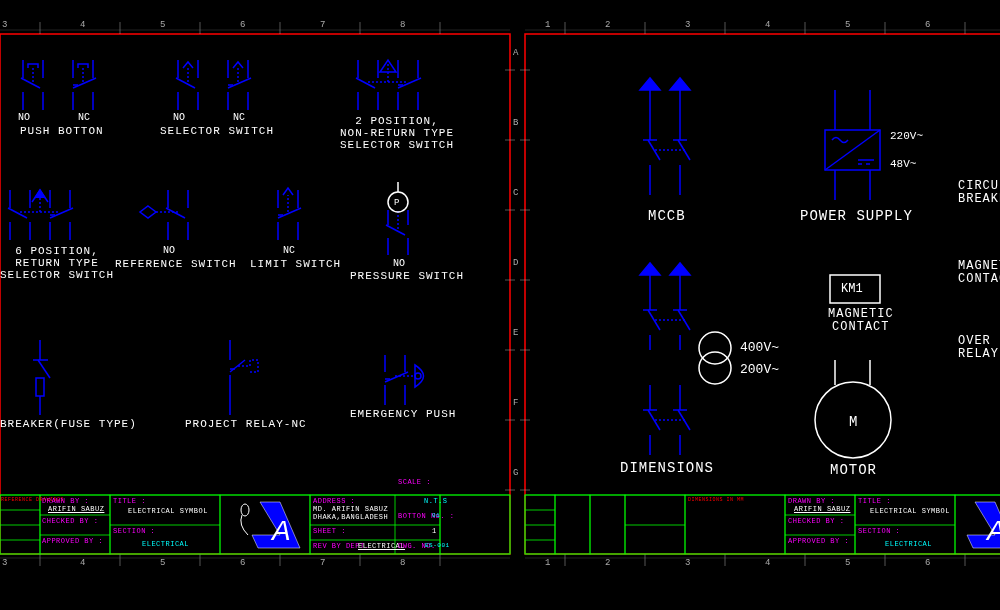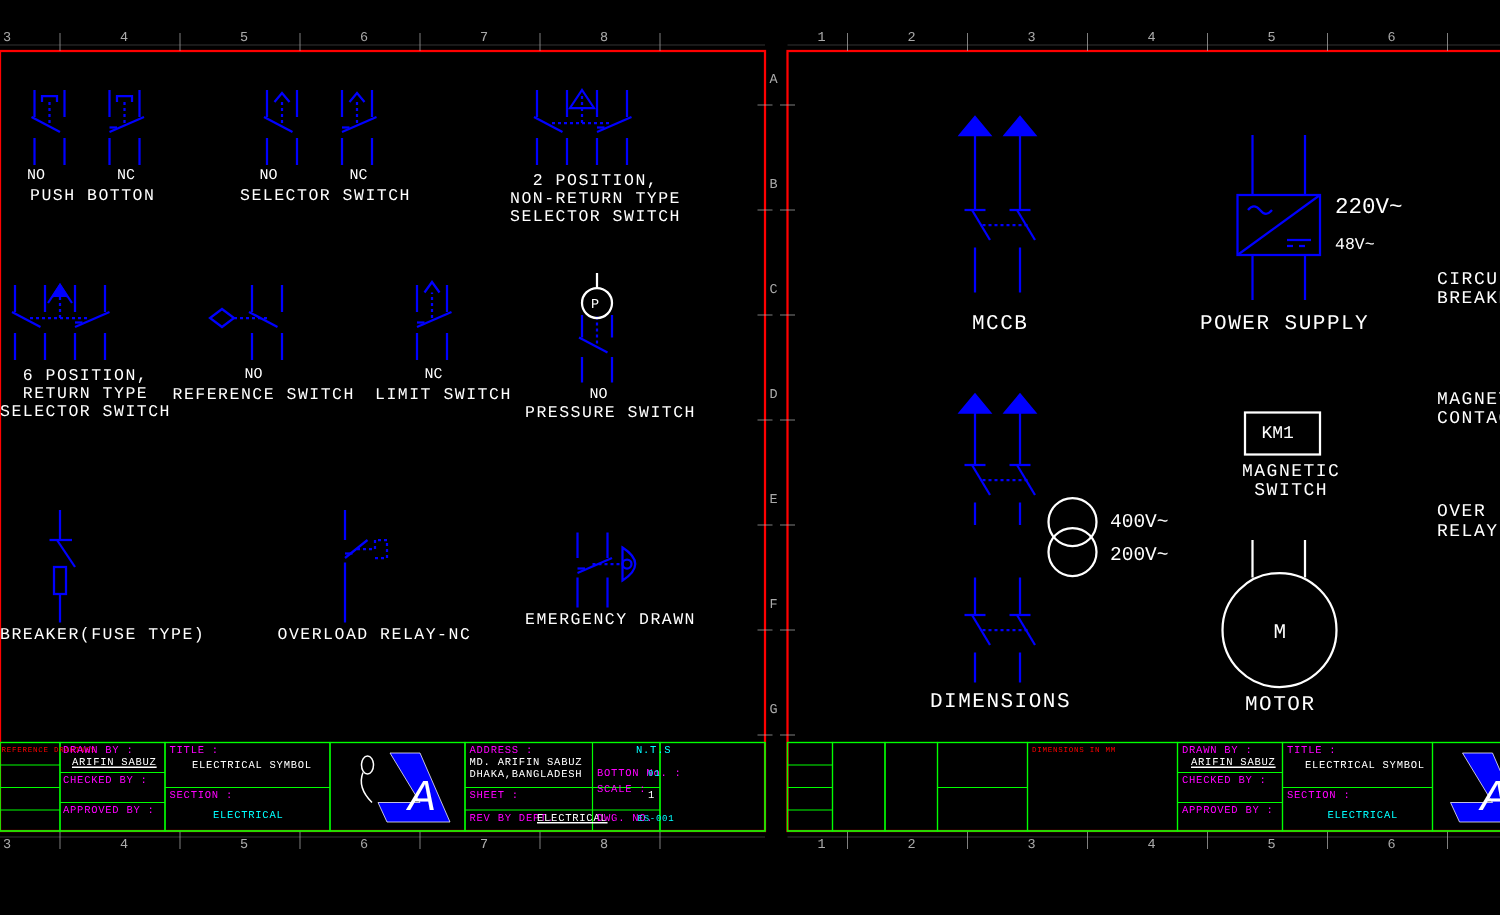--- a/index.html
+++ b/index.html
@@ -412,58 +412,58 @@
 <div class="label" style="left:115px;top:258px">REFERENCE SWITCH</div>
 
 <div class="small-label" style="left:283px;top:245px">NC</div>
 <div class="label" style="left:250px;top:258px">LIMIT SWITCH</div>
 
 <div class="small-label" style="left:394px;top:198px;font-size:9px">P</div>
 <div class="small-label" style="left:393px;top:258px">NO</div>
 <div class="label" style="left:350px;top:270px">PRESSURE SWITCH</div>
 
 <div class="label" style="left:0px;top:418px">BREAKER(FUSE TYPE)</div>
-<div class="label" style="left:185px;top:418px">OVERLOAD RELAY-NC</div>
-<div class="label" style="left:350px;top:408px">EMERGENCY DRAWN</div>
+<div class="label" style="left:185px;top:418px">PROJECT RELAY-NC</div>
+<div class="label" style="left:350px;top:408px">EMERGENCY PUSH</div>
 
 <div class="label" style="left:648px;top:208px;font-size:14px">MCCB</div>
 <div class="label" style="left:800px;top:208px;font-size:14px">POWER SUPPLY</div>
-<div class="small-label" style="left:890px;top:130px;font-size:15px">220V~</div>
+<div class="small-label" style="left:890px;top:130px;font-size:11px">220V~</div>
 <div class="small-label" style="left:890px;top:158px;font-size:11px">48V~</div>
 <div class="label" style="left:958px;top:180px;line-height:13px;font-size:12px;text-align:left">CIRCUI
 BREAKE</div>
 
 <div class="small-label" style="left:740px;top:340px;font-size:13px">400V~</div>
 <div class="small-label" style="left:740px;top:362px;font-size:13px">200V~</div>
 <div class="label" style="left:620px;top:460px;font-size:14px">DIMENSIONS</div>
 
 <div class="small-label" style="left:841px;top:282px;font-size:12px">KM1</div>
 <div class="label" style="left:828px;top:308px;line-height:13px;font-size:12px">MAGNETIC
-SWITCH</div>
+CONTACT</div>
 <div class="label" style="left:958px;top:260px;line-height:13px;font-size:12px;text-align:left">MAGNETI
 CONTACT</div>
 <div class="label" style="left:958px;top:335px;line-height:13px;font-size:12px;text-align:left">OVER LOA
 RELAY</div>
 
 <div class="small-label" style="left:849px;top:414px;font-size:14px">M</div>
 <div class="label" style="left:830px;top:462px;font-size:14px">MOTOR</div>
 
 <div class="tb-text red" style="left:1px;top:497px;font-size:5px">REFERENCE DRAWINGS</div>
 <div class="tb-text magenta" style="left:42px;top:497px">DRAWN BY :</div>
 <div class="tb-text white" style="left:48px;top:505px;text-decoration:underline">ARIFIN SABUZ</div>
 <div class="tb-text magenta" style="left:42px;top:517px">CHECKED BY :</div>
 <div class="tb-text magenta" style="left:42px;top:537px">APPROVED BY :</div>
 <div class="tb-text magenta" style="left:113px;top:497px">TITLE :</div>
 <div class="tb-text white" style="left:128px;top:507px">ELECTRICAL SYMBOL</div>
 <div class="tb-text magenta" style="left:113px;top:527px">SECTION :</div>
 <div class="tb-text cyan" style="left:142px;top:540px">ELECTRICAL</div>
 <div class="tb-text magenta" style="left:313px;top:497px">ADDRESS :</div>
 <div class="tb-text white" style="left:313px;top:505px;line-height:8px;white-space:pre">MD. ARIFIN SABUZ
 DHAKA,BANGLADESH</div>
-<div class="tb-text magenta" style="left:398px;top:523px">SCALE :</div>
+<div class="tb-text magenta" style="left:398px;top:478px">SCALE :</div>
 <div class="tb-text cyan" style="left:424px;top:497px">N.T.S</div>
 <div class="tb-text magenta" style="left:398px;top:512px">BOTTON No. :</div>
 <div class="tb-text cyan" style="left:432px;top:512px;font-size:6px">01</div>
 <div class="tb-text magenta" style="left:313px;top:527px">SHEET :</div>
 <div class="tb-text white" style="left:432px;top:527px">1</div>
 <div class="tb-text magenta" style="left:313px;top:542px">REV BY DEPT.</div>
 <div class="tb-text white" style="left:358px;top:542px;text-decoration:underline">ELECTRICAL</div>
 <div class="tb-text magenta" style="left:398px;top:542px">DWG. NO.</div>
 <div class="tb-text cyan" style="left:425px;top:542px;font-size:6px">ES-001</div>
 

